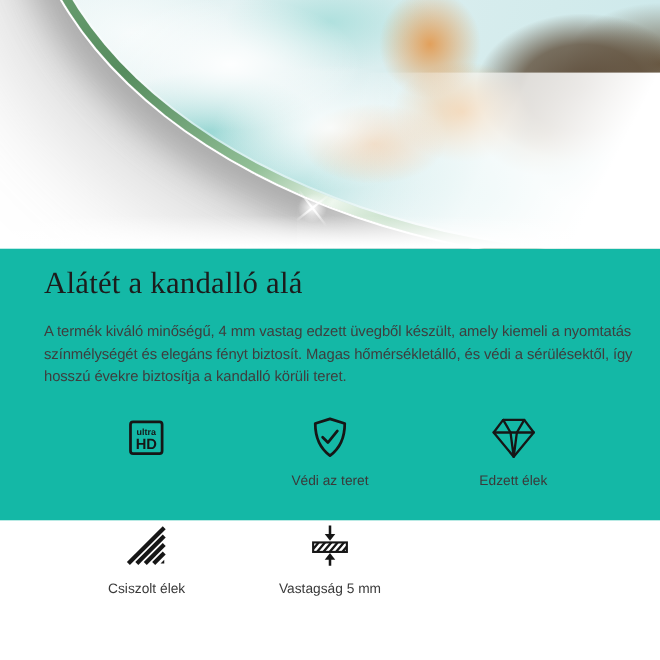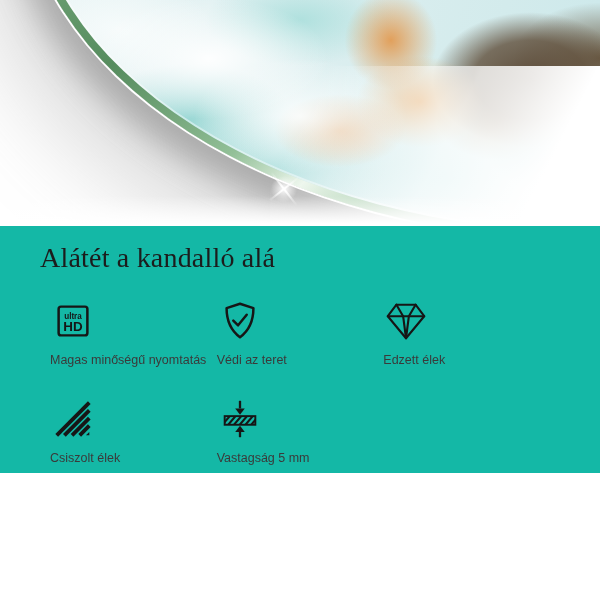--- a/index.html
+++ b/index.html
@@ -114,21 +114,21 @@
   
   .features {
     margin: 22px 0 0 0;
     padding: 0 10px;
     display: grid;
     grid-template-columns: repeat(3, 1fr);
     row-gap: 28px;
   }
   .feature {
     display: flex; flex-direction: column;
-    align-items: flex-start;
+    align-items: center;
     text-align: center;
   }
   .feature svg { display: block; }
   .feature-label {
     margin-top: 9px;
     font-size: 12.5px;
     line-height: 15px;
     color: #3a3a3a;
   }
   .icon-stroke { fill: none; stroke: #161616; stroke-width: 2.2; stroke-linecap: round; stroke-linejoin: round; }
@@ -149,31 +149,31 @@
     <div class="fade-bottom"></div>
     <div class="sparkle"></div>
   </div>
 
   <div class="content">
 
     <h1>
       <span class="h-line">Alátét a kandalló alá</span>
     </h1>
 
+    <p class="desc">A termék kiváló minőségű, 4 mm vastag edzett üvegből készült, amely kiemeli a nyomtatás színmélységét és elegáns fényt biztosít. Magas hőmérsékletálló, és védi a sérülésektől, így hosszú évekre biztosítja a kandalló körüli teret.</p>
 
     <div class="features">
 
 
       <div class="feature">
         <svg width="46" height="46" viewBox="0 0 48 48">
           <rect class="icon-stroke-thick" x="9" y="9" width="30" height="30" rx="2.5"></rect>
           <text class="badge-text" x="24" y="21.5" font-size="8.5" text-anchor="middle">ultra</text>
           <text class="badge-text" x="24" y="34.5" font-size="14" text-anchor="middle">HD</text>
         </svg>
-        <div class="feature-label">Magas minőségű nyomtatás</div>
       </div>
 
       <div class="feature">
         <svg width="46" height="46" viewBox="0 0 48 48">
           <path class="icon-stroke-thick" d="M24,6 L38,10.5 C38,24 33.5,34 24,41 C14.5,34 10,24 10,10.5 Z"></path>
           <path class="icon-stroke-thick" d="M17,23.5 L22,28.5 L31,17.5"></path>
         </svg>
         <div class="feature-label">Védi az teret</div>
       </div>
 

